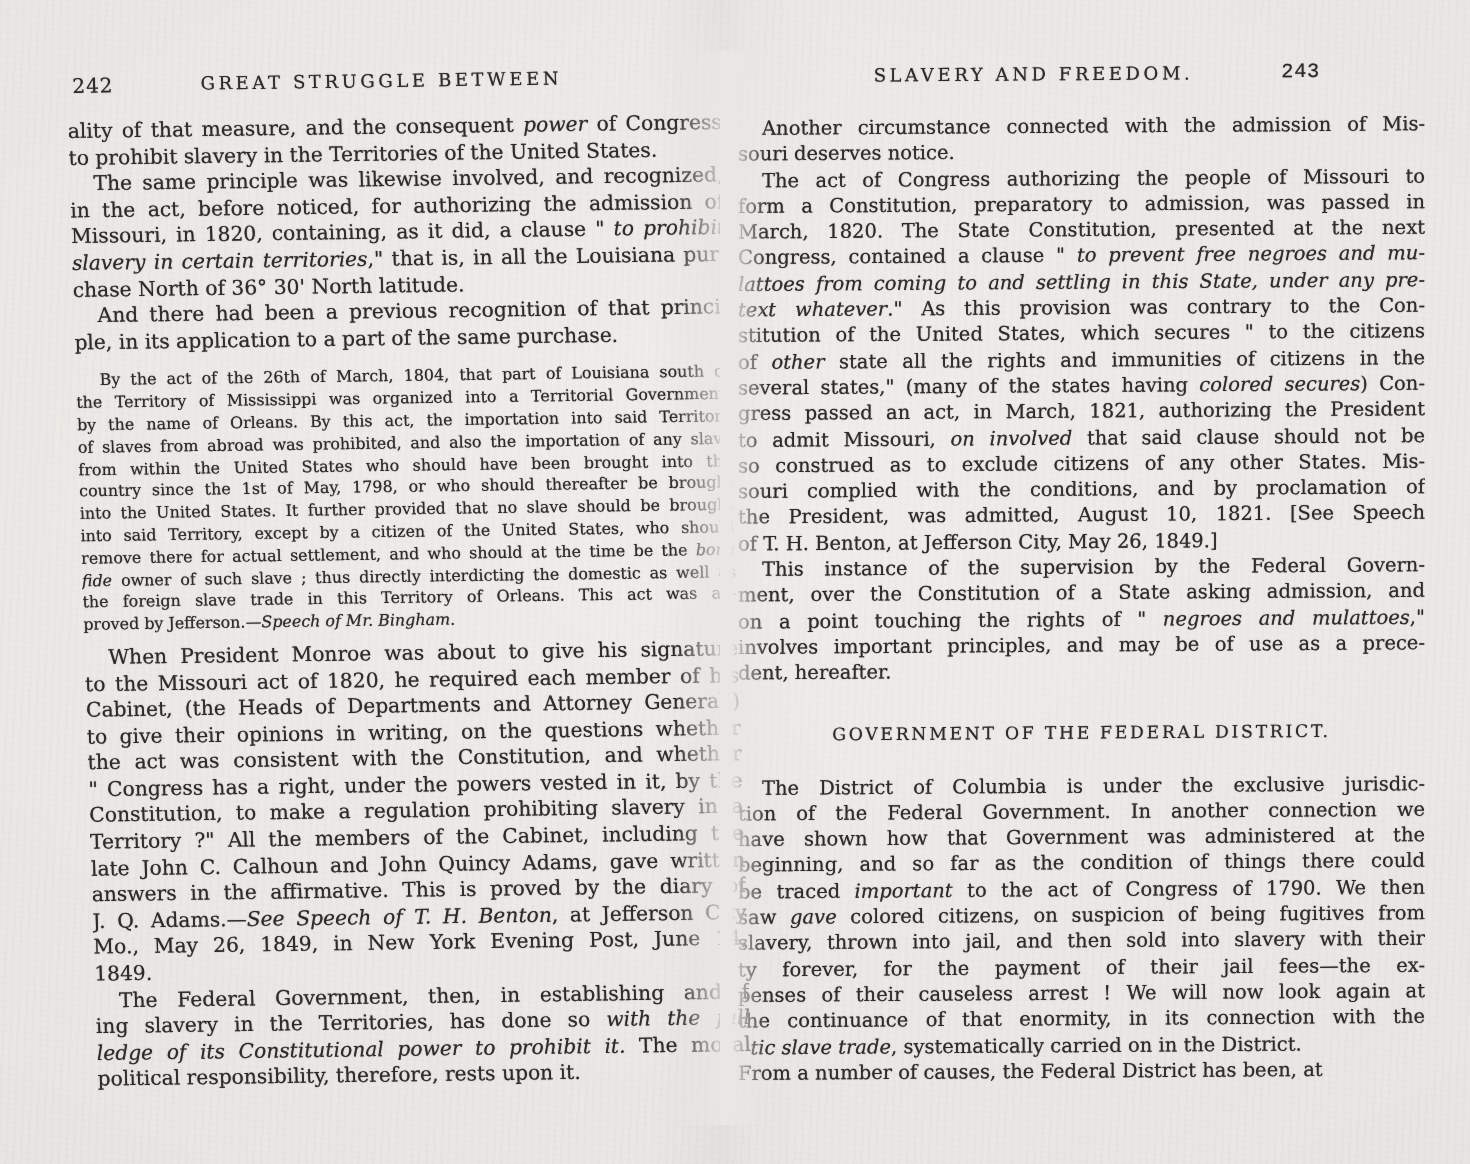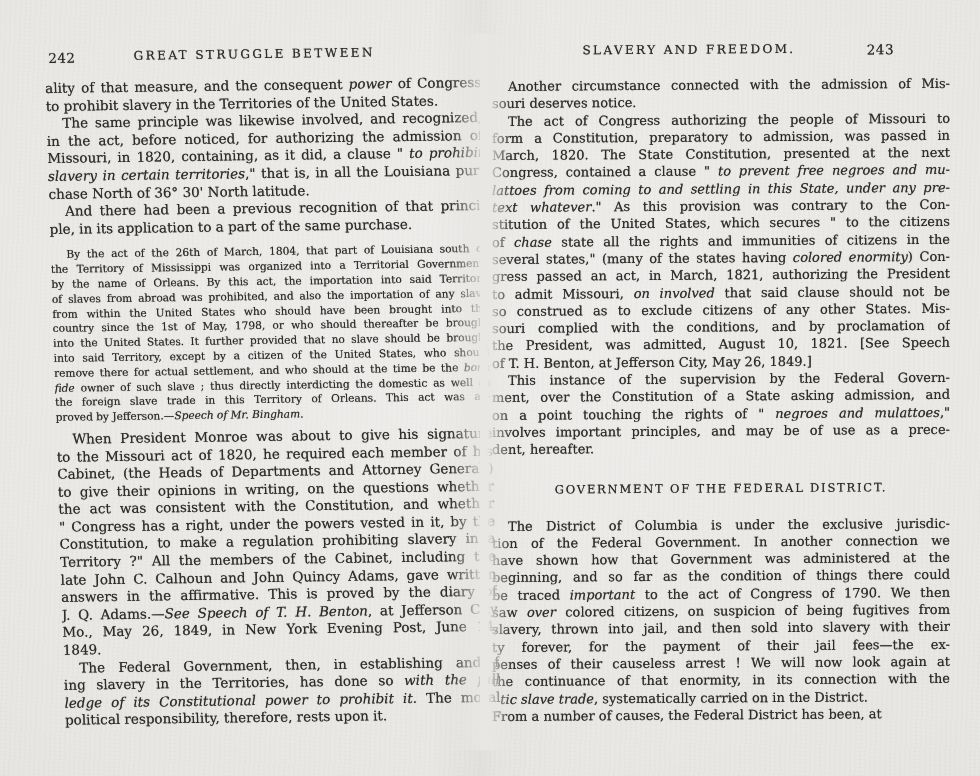--- a/index.html
+++ b/index.html
@@ -26,21 +26,21 @@
   .page.right{
     left:492px; top:44px; width:458px;
     transform:skewY(-0.4deg);
     transform-origin:0 0;
   }
   .pg-head{position:relative; margin-bottom:12px; height:18px;
            font-size:12px; letter-spacing:2.4px; white-space:nowrap;}
   .page.right .pg-head{height:20px; margin-bottom:14px;}
   .pg-head .num{position:absolute; top:0; font-size:13.5px; letter-spacing:0.5px;}
   .page.left  .pg-head .num{left:4px;}
-  .page.right .pg-head .num{right:56px;}
+  .page.right .pg-head .num{right:70px;font-family:Liberation Mono, monospace;}
   .pg-head .title{display:block; text-align:center;}
   .page.left  .pg-head .title{transform:translateX(-8px);}
   .page.right .pg-head .title{transform:translateX(-32px);}
 
   .line{
     text-align:justify;
     text-align-last:justify;
     overflow:hidden;
   }
   .line.end{text-align-last:left;}
@@ -138,22 +138,22 @@
           <div class="line end">souri deserves notice.</div>
         </div>
         <div class="block normal">
           <div class="line indent">The act of Congress authorizing the people of Missouri to</div>
           <div class="line">form a Constitution, preparatory to admission, was passed in</div>
           <div class="line">March, 1820.  The State Constitution, presented at the next</div>
           <div class="line">Congress, contained a clause " <i>to prevent free negroes and mu-</i></div>
           <div class="line"><i>lattoes from coming to and settling in this State, under any pre-</i></div>
           <div class="line"><i>text whatever</i>."  As this provision was contrary to the Con-</div>
           <div class="line">stitution of the United States, which secures " to the citizens</div>
-          <div class="line">of <i>chase</i> state all the rights and immunities of citizens in the</div>
-          <div class="line">several states," (many of the states having <i>colored enormity</i>) Con-</div>
+          <div class="line">of <i>other</i> state all the rights and immunities of citizens in the</div>
+          <div class="line">several states," (many of the states having <i>colored secures</i>) Con-</div>
           <div class="line">gress passed an act, in March, 1821, authorizing the President</div>
           <div class="line">to admit Missouri, <i>on involved</i> that said clause should not be</div>
           <div class="line">so construed as to exclude citizens of any other States.  Mis-</div>
           <div class="line">souri complied with the conditions, and by proclamation of</div>
           <div class="line">the President, was admitted, August 10, 1821.  [See Speech</div>
           <div class="line end">of T. H. Benton, at Jefferson City, May 26, 1849.]</div>
         </div>
         <div class="block normal">
           <div class="line indent">This instance of the supervision by the Federal Govern-</div>
           <div class="line">ment, over the Constitution of a State asking admission, and</div>
@@ -163,21 +163,21 @@
         </div>
         <div class="block heading">
           <div class="line end">GOVERNMENT OF THE FEDERAL DISTRICT.</div>
         </div>
         <div class="block normal">
           <div class="line indent">The District of Columbia is under the exclusive jurisdic-</div>
           <div class="line">tion of the Federal Government.  In another connection we</div>
           <div class="line">have shown how that Government was administered at the</div>
           <div class="line">beginning, and so far as the condition of things there could</div>
           <div class="line">be traced <i>important</i> to the act of Congress of 1790.  We then</div>
-          <div class="line">saw <i>over</i> colored citizens, on suspicion of being fugitives from</div>
+          <div class="line">saw <i>gave</i> colored citizens, on suspicion of being fugitives from</div>
           <div class="line">slavery, thrown into jail, and then sold into slavery with their</div>
           <div class="line">ty forever, for the payment of their jail fees—the ex-</div>
           <div class="line">penses of their causeless arrest !  We will now look again at</div>
           <div class="line">the continuance of that enormity, in its connection with the</div>
           <div class="line end">&nbsp;&nbsp;<i>tic slave trade</i>, systematically carried on in the District.</div>
         </div>
         <div class="block normal">
           <div class="line end">From a number of causes, the Federal District has been, at</div>
         </div>
       </div>

